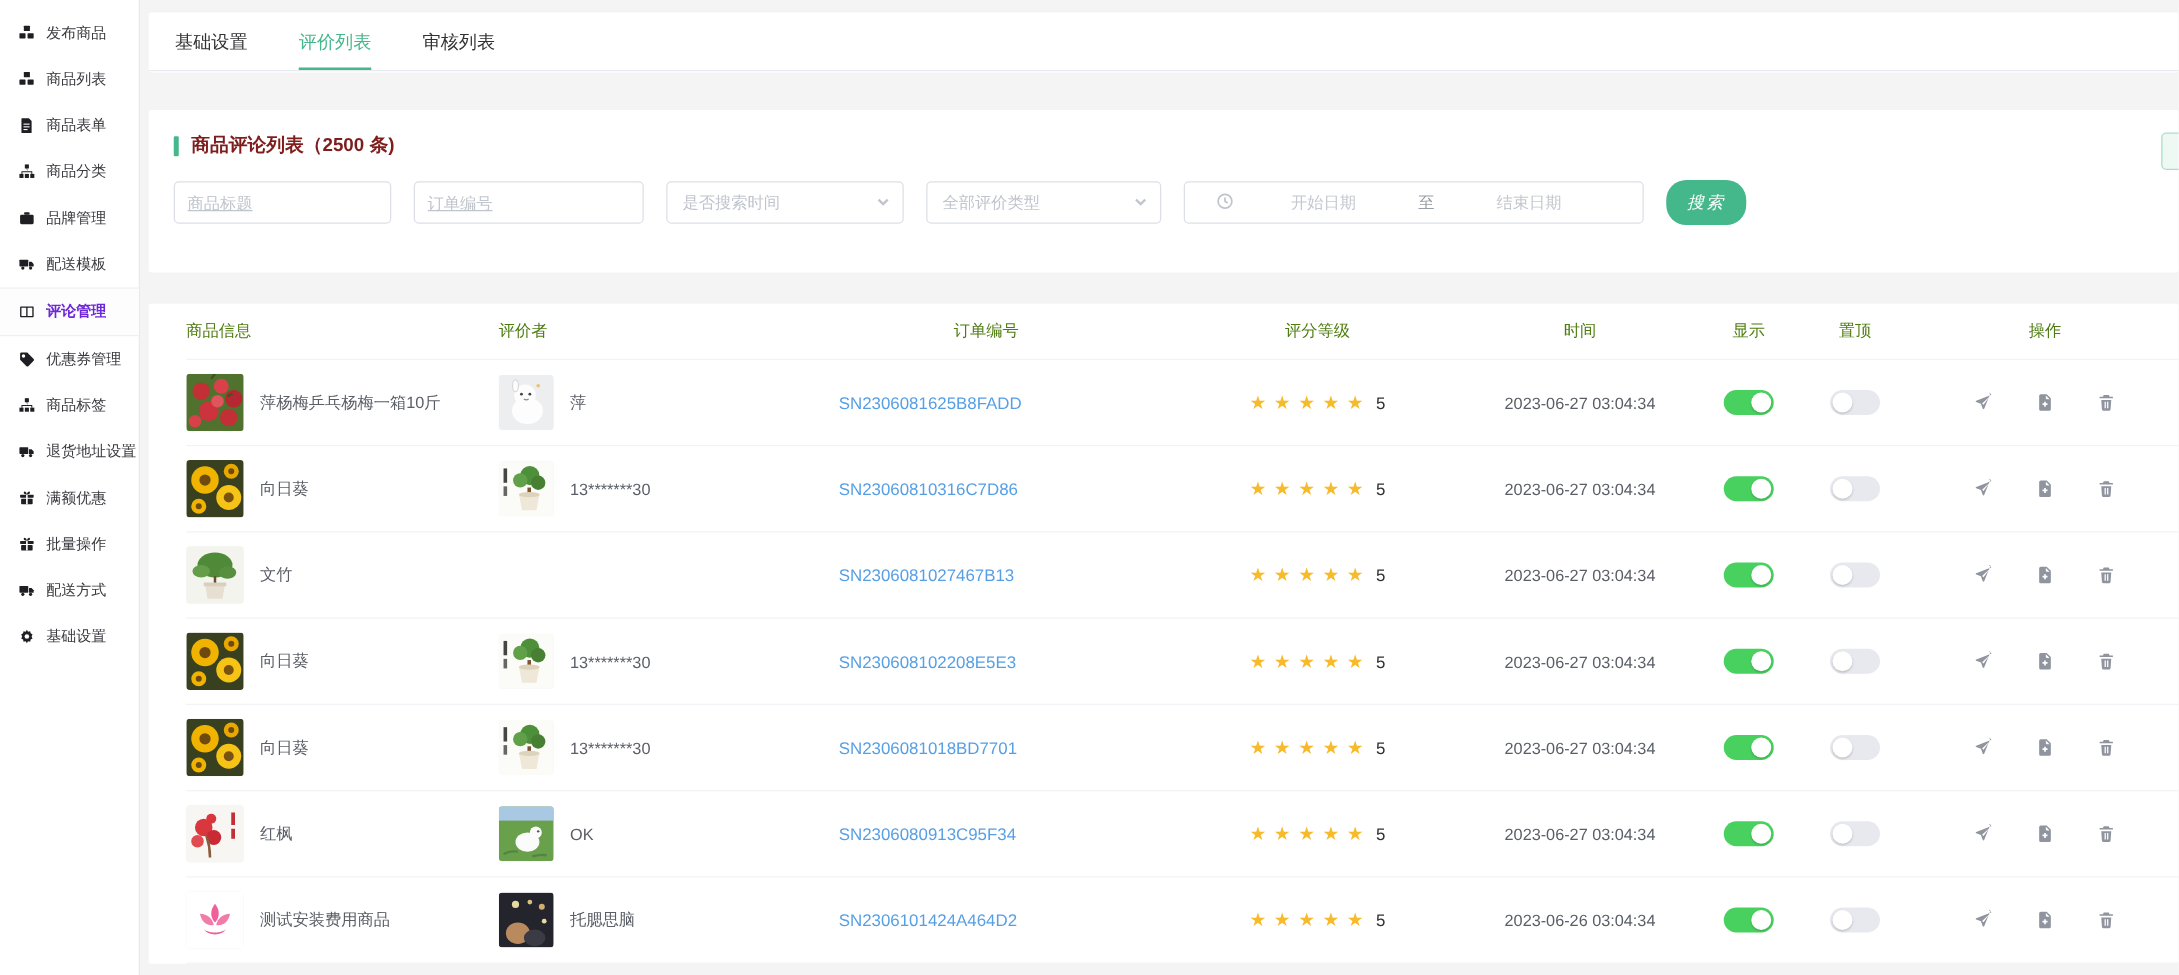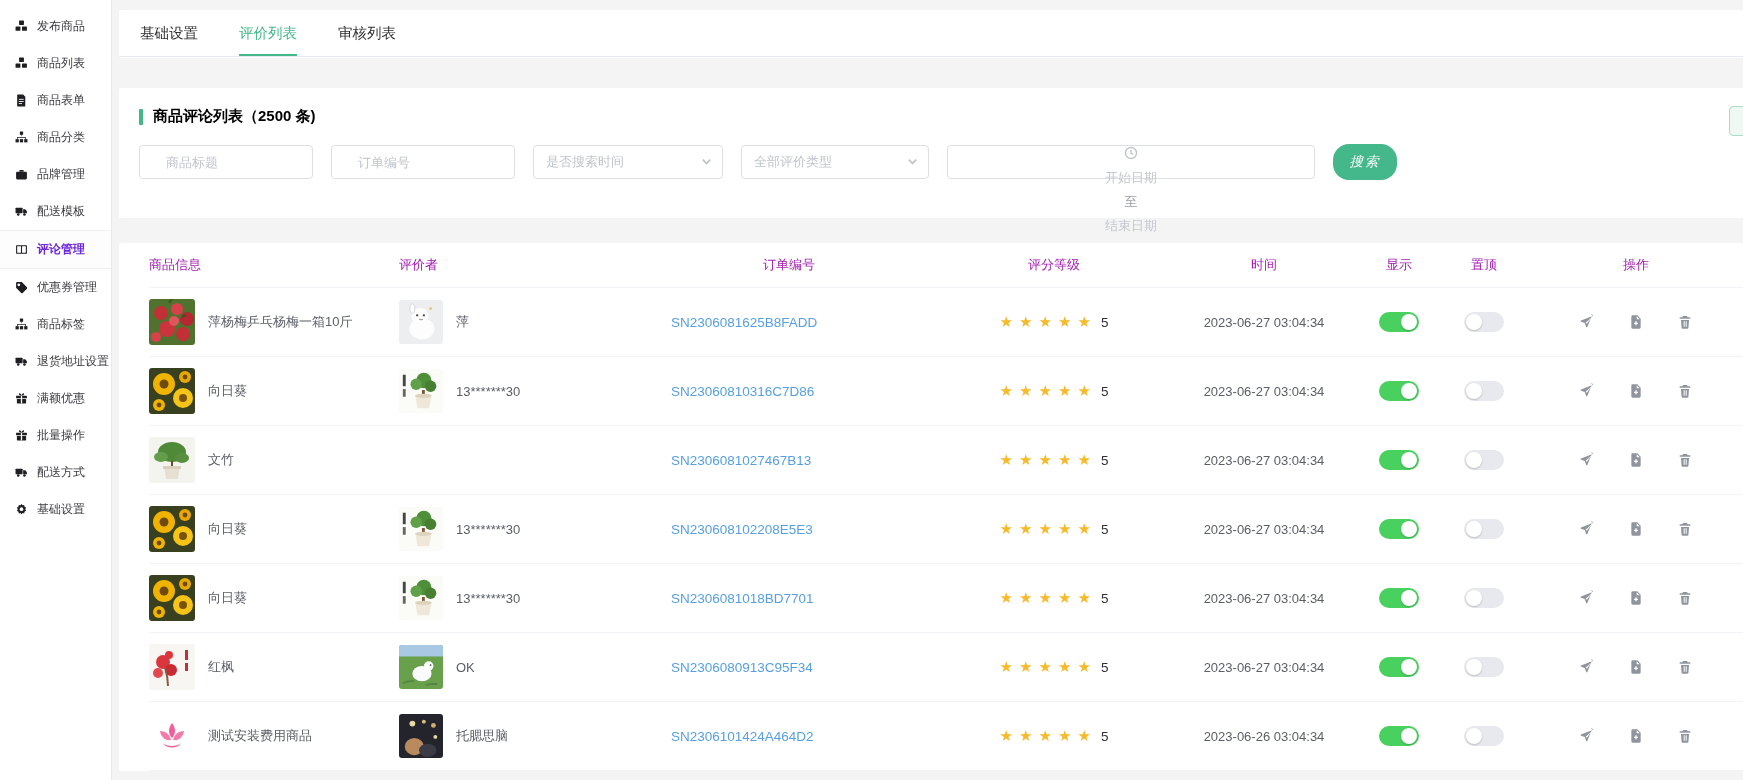--- a/index.html
+++ b/index.html
@@ -33,50 +33,50 @@
   .tabs{display:flex;padding:0 21px;border-bottom:1px solid #e7eaef;height:47px;box-sizing:border-box;}
   .tab{
     margin-right:41px;font-size:14.5px;color:#303133;display:flex;align-items:center;
     border-bottom:2px solid transparent;cursor:pointer;padding-top:2px;box-sizing:border-box;
   }
   .tab.active{color:var(--accent);border-bottom-color:var(--accent);font-weight:500;}
 
   .panel-card{margin-top:30px;background:#fff;border-radius:2px;padding:19px 20px 38px;position:relative;}
   .panel-title-row{display:flex;align-items:center;gap:10px;}
   .title-bar{width:4px;height:16px;background:var(--accent);border-radius:1px;}
-  .panel-title{font-size:15px;font-weight:bold;color:#000000;}
+  .panel-title{font-size:15px;font-weight:bold;color:#7f1d1d;}
   .add-btn{
     position:absolute;top:18px;right:-57px;height:30px;padding:0 16px;
     border:1px solid #a9ddc9;background:#eef9f4;color:var(--accent);
     font-size:13px;border-radius:4px;display:flex;align-items:center;cursor:pointer;white-space:nowrap;
   }
 
   .filter-row{display:flex;gap:18px;margin-top:18px;align-items:center;}
   .f-input,.f-select,.f-date{
     height:34px;border:1px solid #dcdfe6;border-radius:4px;background:#fff;
     box-sizing:border-box;display:flex;align-items:center;font-size:13px;color:#c0c4cc;
   }
-  .f-input{padding:0 24px;}
+  .f-input{padding:0 8px;text-decoration:underline;}
   .f-input input{border:none;outline:none;width:100%;font-size:13px;color:#606266;background:transparent;}
   .f-input input::placeholder{color:#c0c4cc;}
   .f-select{padding:0 10px 0 12px;justify-content:space-between;cursor:pointer;}
   .f-select .caret svg{width:11px;height:11px;stroke:#c0c4cc;fill:none;stroke-width:2;}
-  .f-date{padding:0 25px;gap:6px;color:#c4c8cf;flex-direction:column;}
+  .f-date{padding:0 25px;gap:6px;color:#c4c8cf;}
   .f-date .clock svg{width:14px;height:14px;stroke:#c0c4cc;fill:none;stroke-width:1.6;}
   .f-date .dseg{flex:1;text-align:center;}
   .f-date .dsep{color:#9a9ea6;flex:none;padding:0 4px;}
   .search-btn{
     width:64px;height:36px;background:var(--accent);color:#fff;font-size:13.5px;
     border:none;border-radius:16px;cursor:pointer;letter-spacing:2px;font-style:italic;
   }
 
   
   .table-card{margin-top:25px;background:#fff;border-radius:2px;padding:0 0 0 30px;}
   .tgrid{display:grid;grid-template-columns:250px 240px 300px 230px 190px 80px 90px 1fr;align-items:center;}
-  .thead{height:44px;color:#a21caf;font-size:13px;border-bottom:1px solid #f1f3f6;}
+  .thead{height:44px;color:#4d7c0f;font-size:13px;border-bottom:1px solid #f1f3f6;}
   .th{white-space:nowrap;}
   .th.c,.td.c{text-align:center;justify-self:stretch;}
   .trow{height:68px;border-bottom:1px solid #f1f3f6;font-size:13px;color:#5a5e66;}
   .cell-prod,.cell-rev{display:flex;align-items:center;gap:13px;min-width:0;}
   .pimg{width:46px;height:46px;border-radius:3px;overflow:hidden;flex:none;background:#f5f5f5;}
   .pimg svg{display:block;width:46px;height:46px;}
   .avatar{width:44px;height:44px;border-radius:3px;overflow:hidden;flex:none;background:#f5f5f5;}
   .avatar svg{display:block;width:44px;height:44px;}
   .ptitle{white-space:nowrap;overflow:hidden;text-overflow:ellipsis;}
   .order-link{color:var(--link);padding-left:32px;font-size:13.5px;cursor:pointer;text-decoration:none;display:inline-block;}

